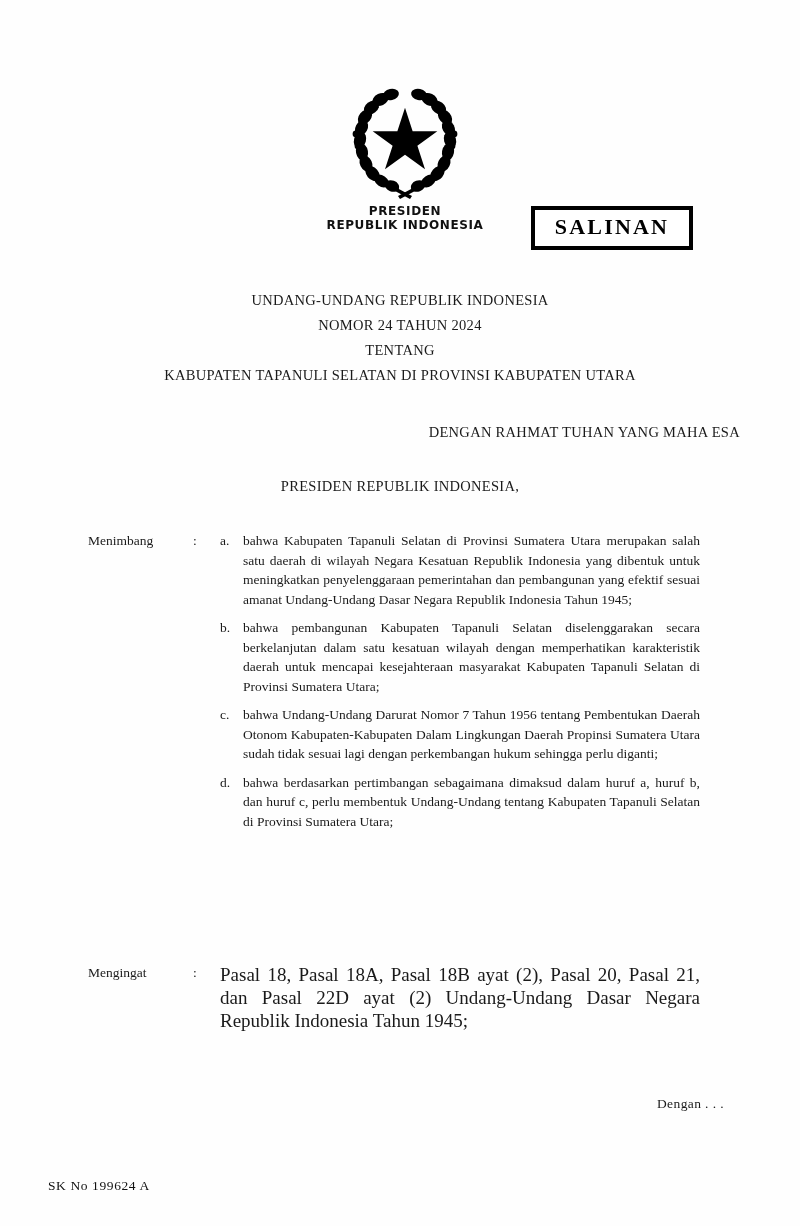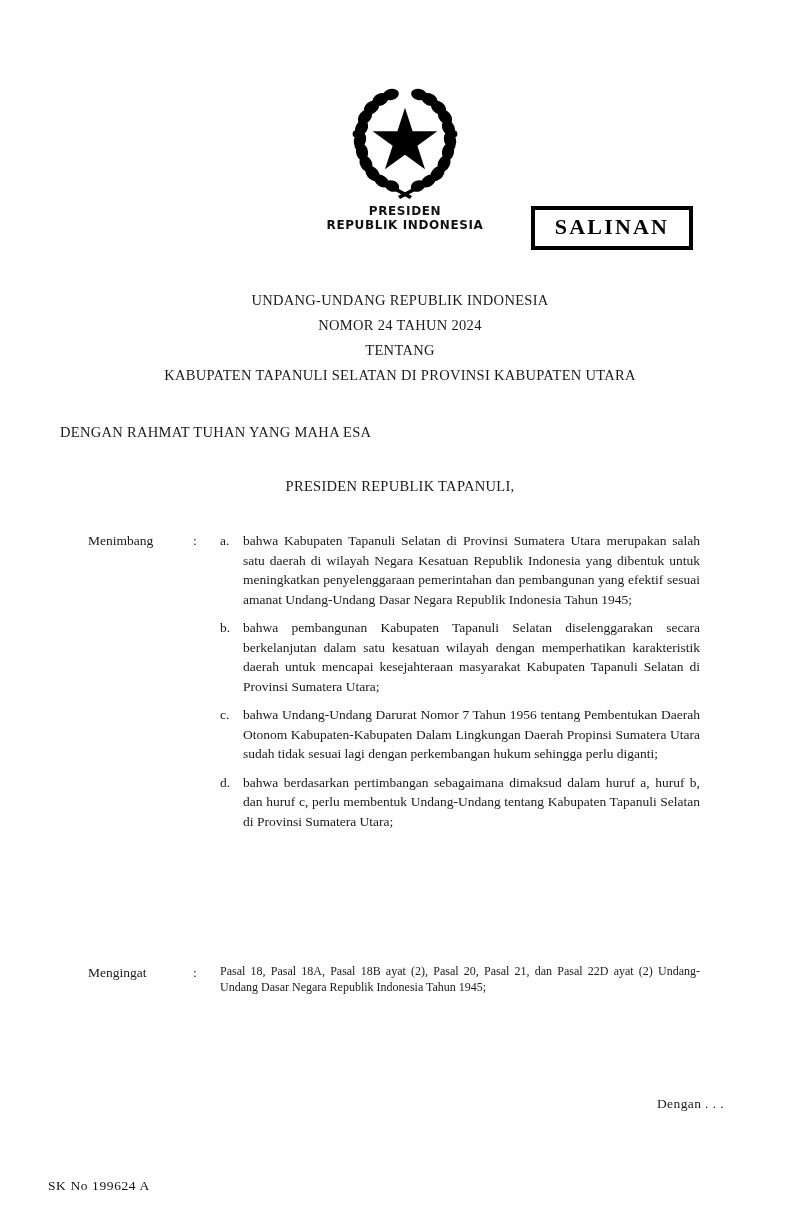--- a/index.html
+++ b/index.html
@@ -85,21 +85,21 @@
     letter-spacing: 0.3px;
     line-height: 25px;
   }
   .title-block div { white-space: nowrap; }
 
   .blessing {
     position: absolute;
     top: 424px;
     left: 60px;
     width: 680px;
-    text-align: left;
+    text-align: right;
     font-size: 14.5px;
     letter-spacing: 0.3px;
   }
   .president-line {
     position: absolute;
     top: 478px;
     left: 60px;
     width: 680px;
     text-align: center;
     font-size: 14.5px;
@@ -150,22 +150,22 @@
     min-width: 0;
     font-size: 13.5px;
     line-height: 19.5px;
     text-align: justify;
     text-justify: inter-word;
     hyphens: manual;
   }
   .item-text.last-line-natural { text-align-last: left; }
 
   .plain-text {
-    font-size: 12px;
-    line-height: 16px;
+    font-size: 19px;
+    line-height: 23px;
     text-align: justify;
     text-justify: inter-word;
     text-align-last: left;
   }
 
   
   .catchword {
     position: absolute;
     top: 1096px;
     left: 444px;
@@ -250,21 +250,21 @@
   </div>
 
   <div class="title-block">
     <div>UNDANG-UNDANG REPUBLIK INDONESIA</div>
     <div>NOMOR 24 TAHUN 2024</div>
     <div>TENTANG</div>
     <div>KABUPATEN TAPANULI SELATAN DI PROVINSI KABUPATEN UTARA</div>
   </div>
 
   <div class="blessing">DENGAN RAHMAT TUHAN YANG MAHA ESA</div>
-  <div class="president-line">PRESIDEN REPUBLIK TAPANULI,</div>
+  <div class="president-line">PRESIDEN REPUBLIK INDONESIA,</div>
 
   <div class="clause" style="top: 531px;">
     <div class="clause-row">
       <div class="clause-label">Menimbang</div>
       <div class="clause-colon">:</div>
       <div class="clause-body">
 
         <div class="item">
           <div class="item-marker">a.</div>
           <div class="item-text">bahwa Kabupaten Tapanuli Selatan di Provinsi Sumatera Utara merupakan salah satu daerah di wilayah Negara Kesatuan Republik Indonesia yang dibentuk untuk meningkatkan penyelenggaraan pemerintahan dan pembangunan yang efektif sesuai amanat Undang-Undang Dasar Negara Republik Indonesia Tahun 1945;</div>

